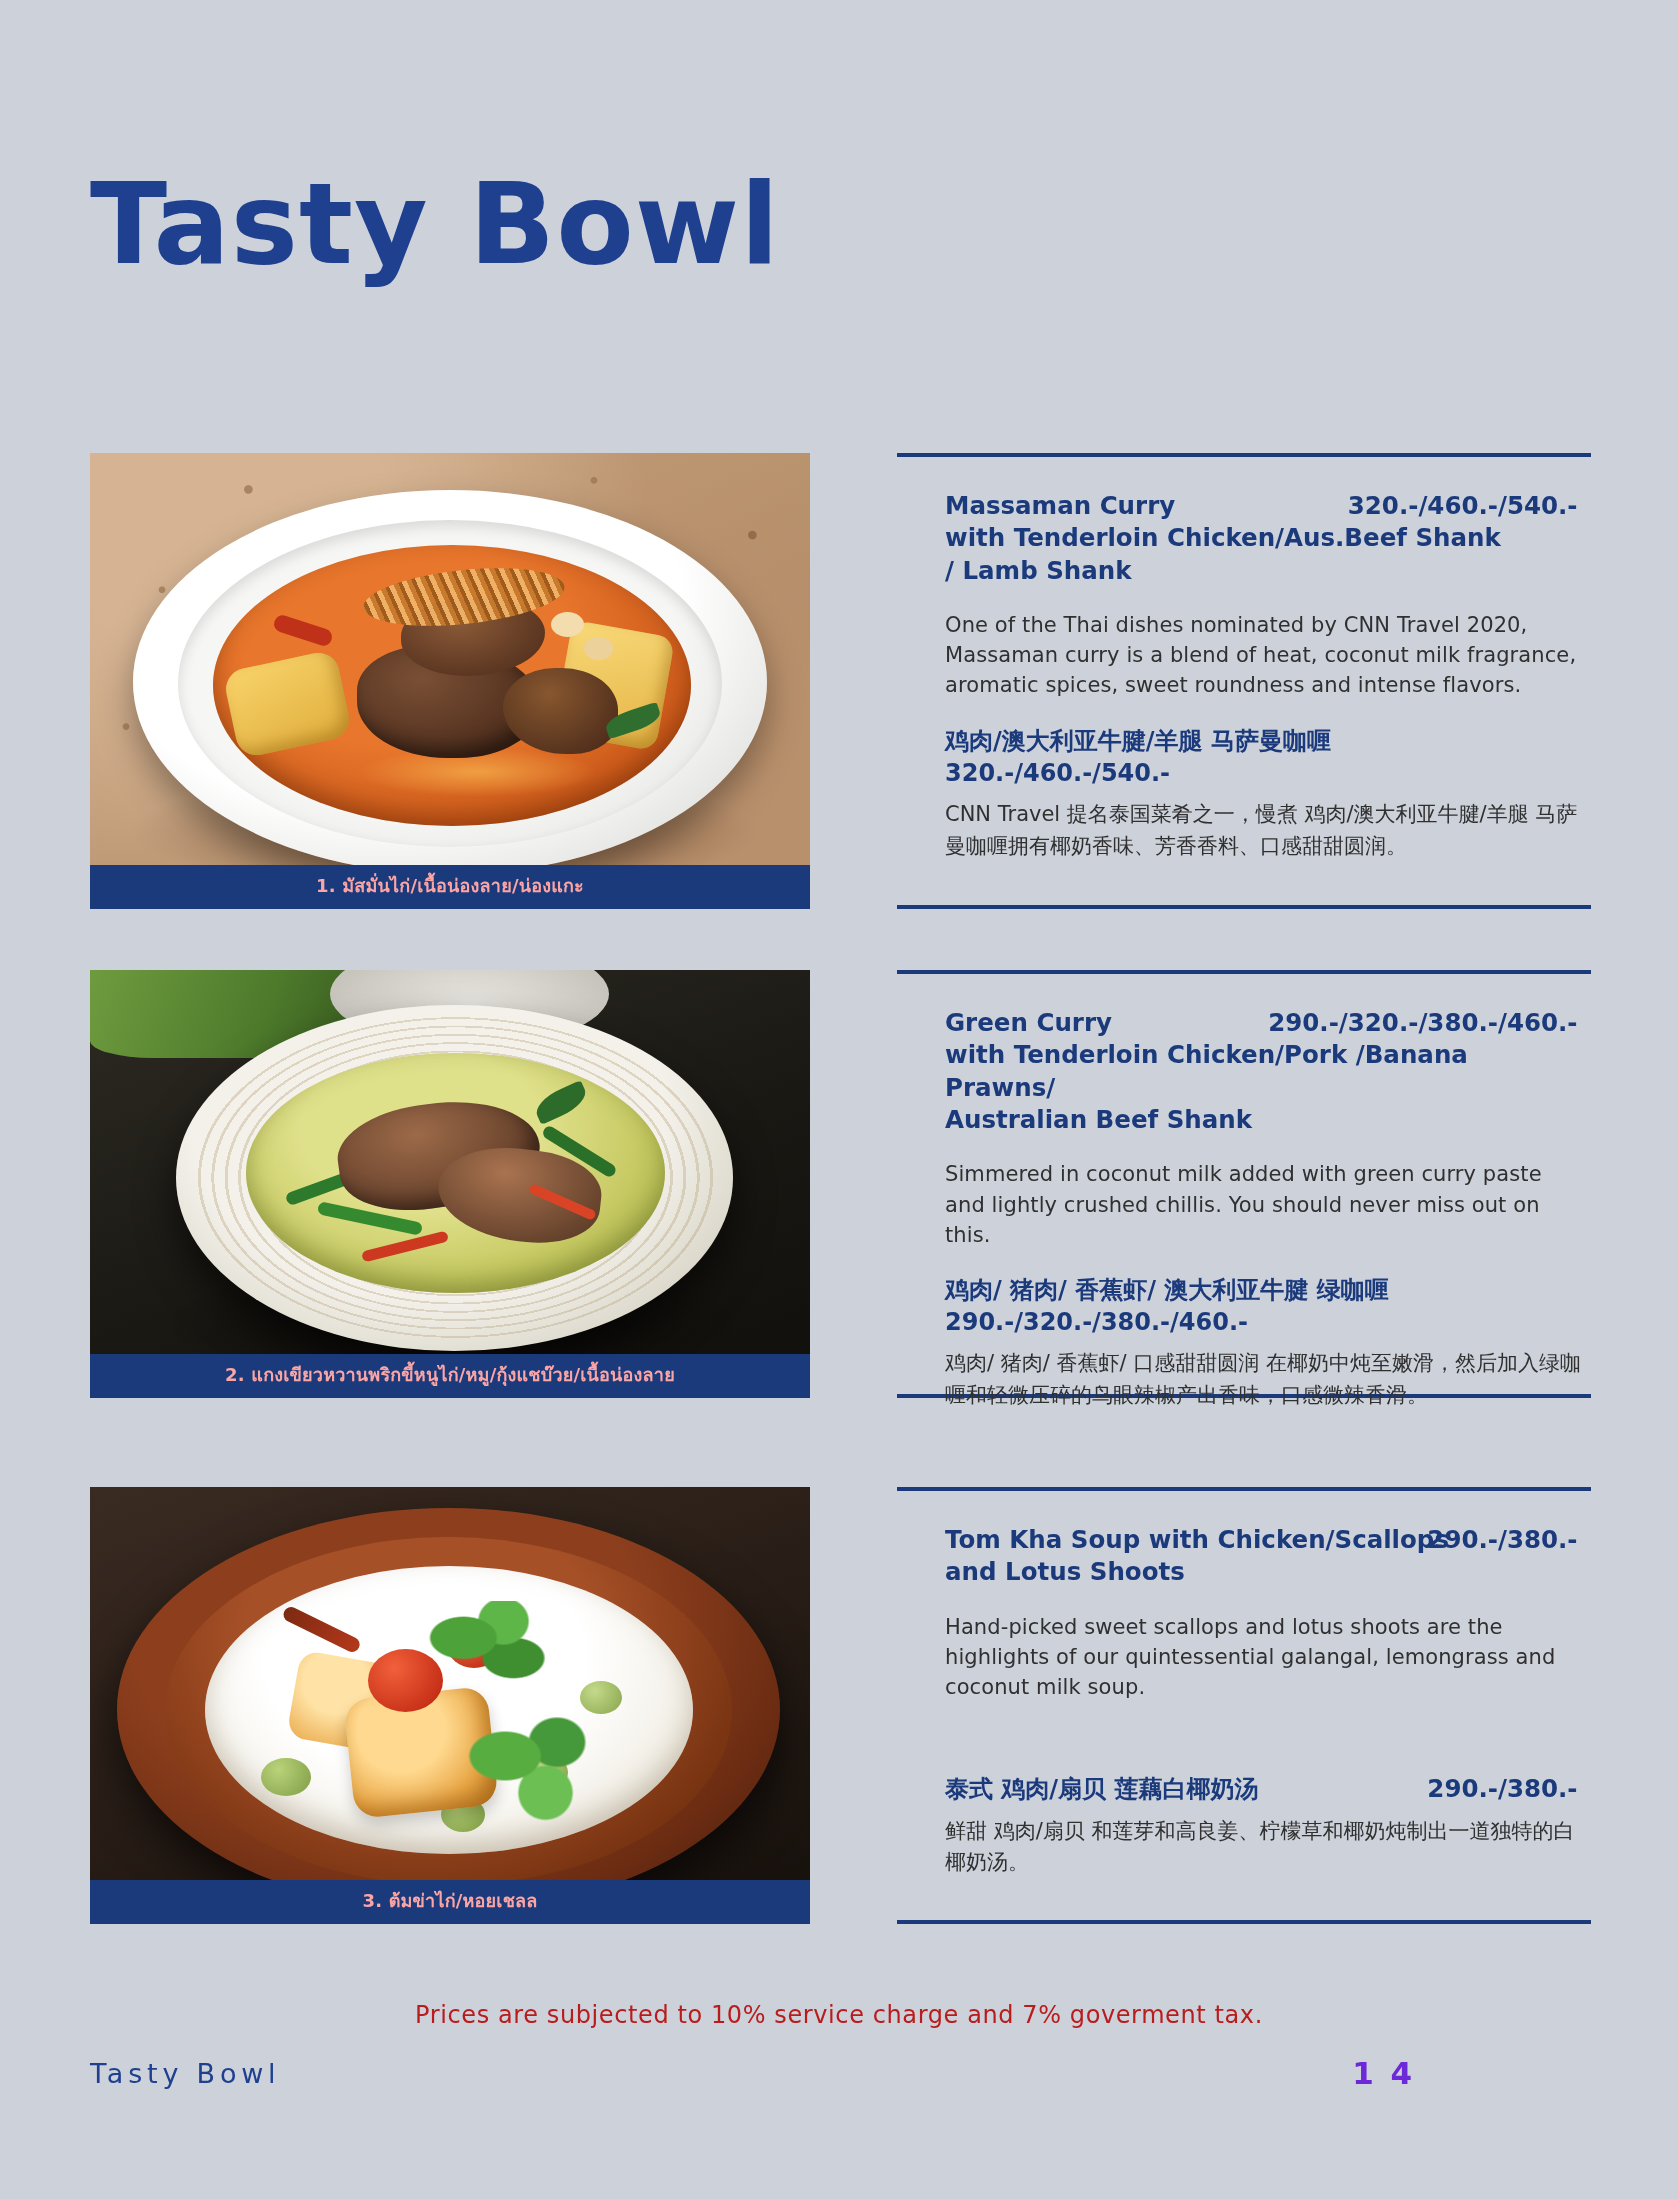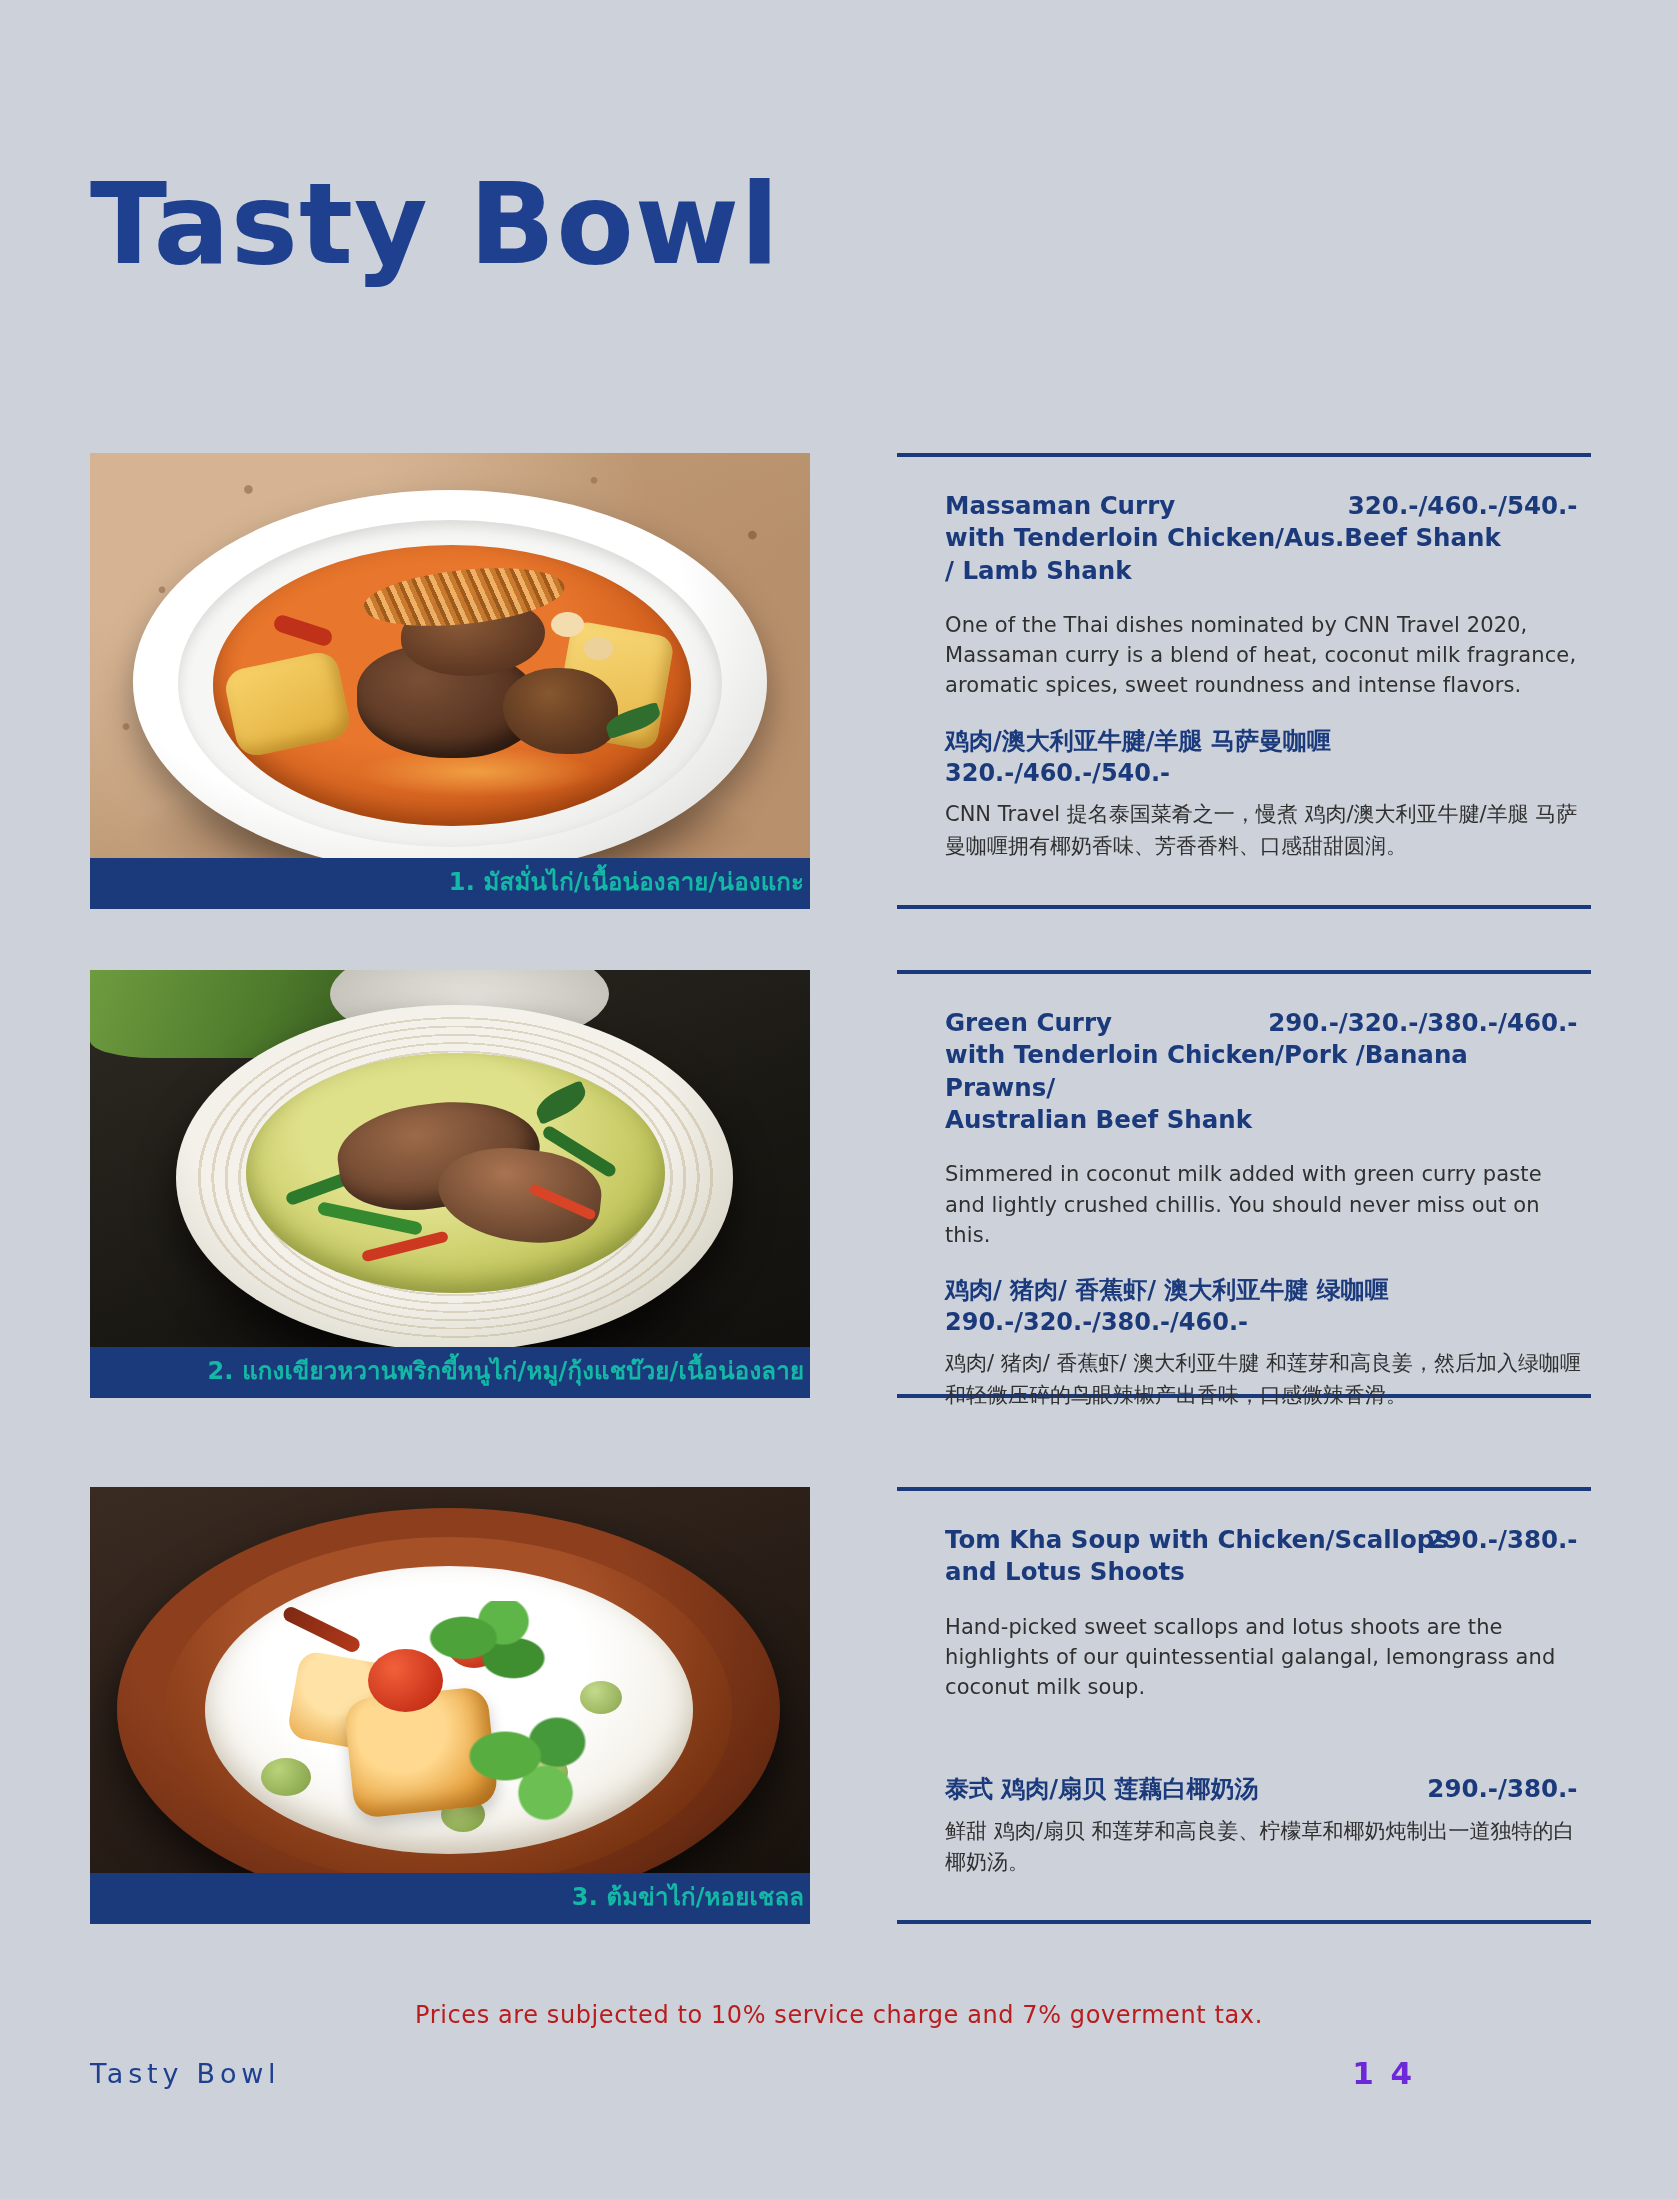--- a/index.html
+++ b/index.html
@@ -57,23 +57,23 @@
     width: 100%;
     height: 100%;
     overflow: hidden;
   }
   .caption-bar {
     position: absolute;
     left: 0;
     bottom: 0;
     width: 100%;
     background: #1b3a7c;
-    color: #14b8a6;
-    text-align: right;
-    font-size: 24px;
+    color: #fca5a5;
+    text-align: center;
+    font-size: 18px;
     font-weight: 600;
     padding: 10.6px 5.8px 12.5px 5.8px;
     letter-spacing: 0.2px;
     line-height: 1.15;
     font-family: "DejaVu Sans", sans-serif;
   }
 
   .item-text {
     position: absolute;
     left: 807px;
@@ -372,21 +372,21 @@
     <div class="item-text">
       <div class="dish-head">
         <span style="white-space:pre-line">Green Curry
 with Tenderloin Chicken/Pork /Banana Prawns/
 Australian Beef Shank</span>
         <span class="dish-price">290.-/320.-/380.-/460.-</span>
       </div>
       <div class="dish-desc">Simmered in coconut milk added with green curry paste and lightly crushed chillis.  You should never miss out on this.</div>
       <div class="dish-head-cn" style="white-space:pre-line">鸡肉/ 猪肉/ 香蕉虾/ 澳大利亚牛腱 绿咖喱
 290.-/320.-/380.-/460.-</div>
-      <div class="dish-desc-cn">鸡肉/ 猪肉/ 香蕉虾/ 澳大利亚牛腱 和莲芽和高良姜，然后加入绿咖喱和轻微压碎的鸟眼辣椒产出香味，口感微辣香滑。</div>
+      <div class="dish-desc-cn">鸡肉/ 猪肉/ 香蕉虾/ 口感甜甜圆润 在椰奶中炖至嫩滑，然后加入绿咖喱和轻微压碎的鸟眼辣椒产出香味，口感微辣香滑。</div>
     </div>
   </div>
 
   <div class="item" id="item-3">
     <div class="item-photo">
       <div class="photo-canvas">
         <div class="p3-bg"></div>
         <div class="p3-pot"></div>
         <div class="p3-innerrim"></div>
         <div class="p3-soup">

